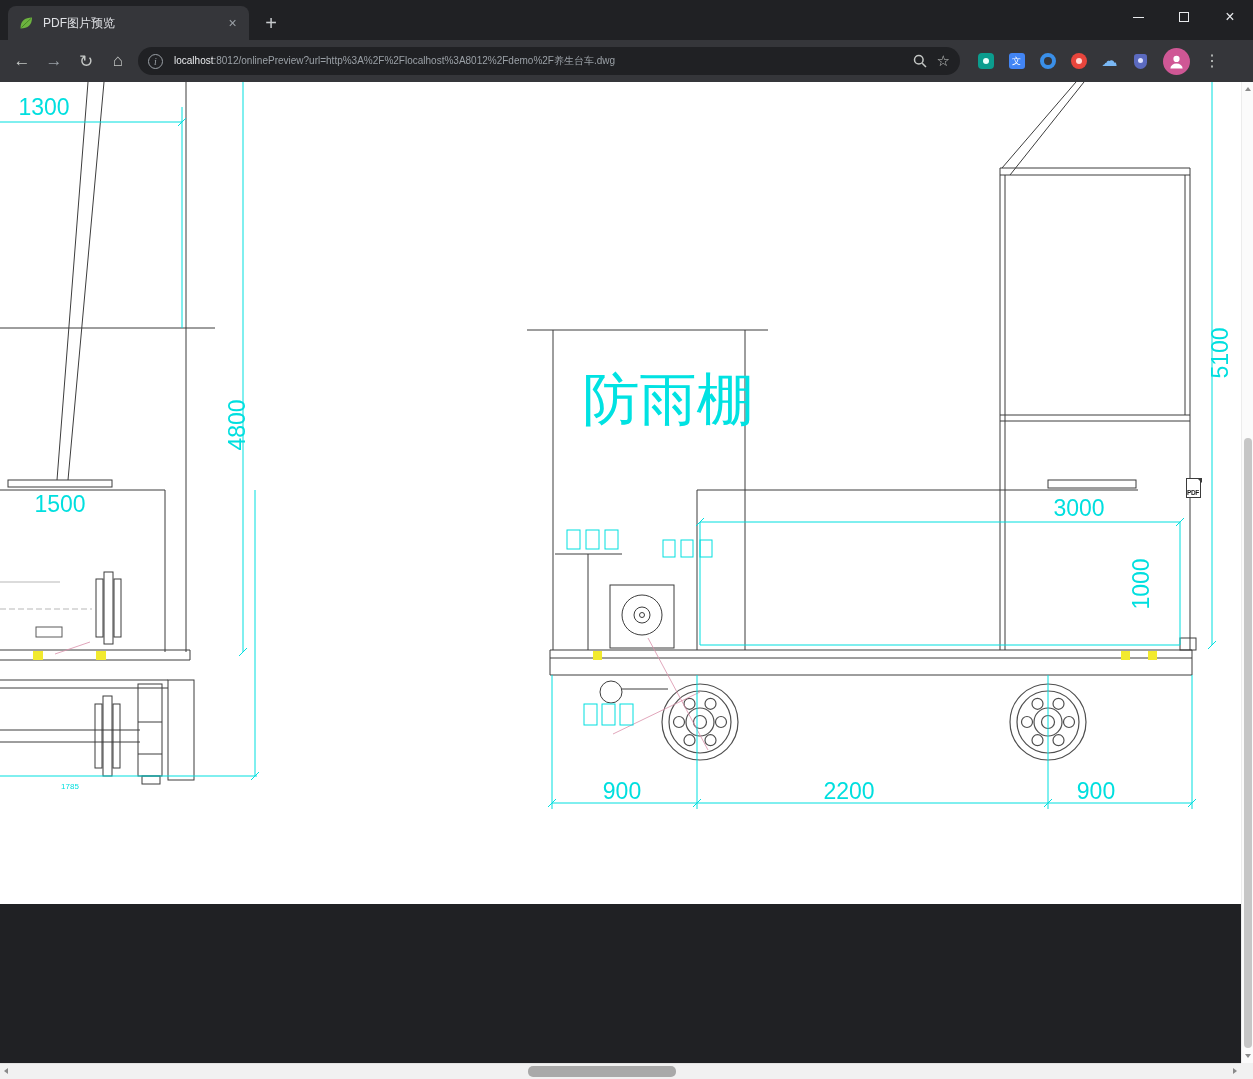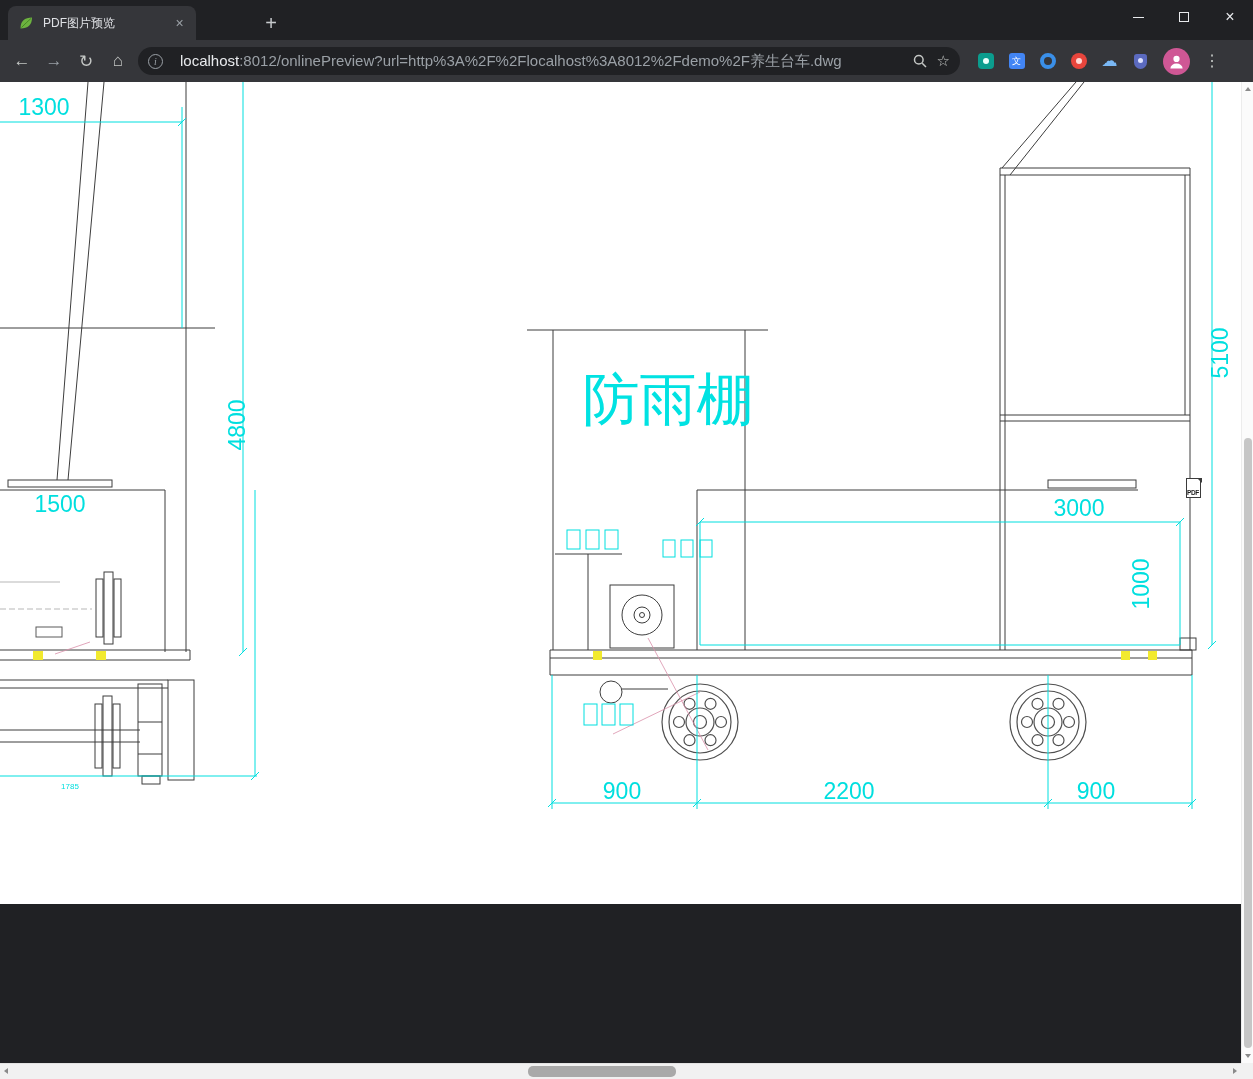--- a/index.html
+++ b/index.html
@@ -4,21 +4,21 @@
 <style>
   * { box-sizing: border-box; }
   html,body { margin:0; padding:0; }
   body {
     width:1253px; height:1079px; position:relative; overflow:hidden;
     background:#202124; font-family:"Liberation Sans", sans-serif;
   }
   
   .titlebar { position:absolute; top:0; left:0; width:1253px; height:40px; background:#202124; }
   .tab {
-    position:absolute; left:8px; top:6px; width:188px; height:34px;
+    position:absolute; left:8px; top:6px; width:241px; height:34px;
     background:#35363a; border-radius:8px 8px 0 0;
     display:flex; align-items:center; padding:0 8px 0 10px;
   }
   .favicon { width:16px; height:16px; margin-right:9px; flex:none; }
   .tab-title { font-size:12px; color:#dfe1e5; flex:1; white-space:nowrap; overflow:hidden; }
   .tab-close { width:17px; height:17px; flex:none; text-align:center; line-height:16px;
     font-size:14px; color:#9aa0a6; border-radius:50%; cursor:default; }
   .new-tab { position:absolute; left:257px; top:10px; width:28px; height:28px;
     color:#c7cacd; font-size:20px; font-weight:300; text-align:center; line-height:26px; border-radius:50%; }
   .win-controls { position:absolute; right:0; top:0; display:flex; }
@@ -31,21 +31,21 @@
   .toolbar { position:absolute; top:40px; left:0; width:1253px; height:42px; background:#35363a;
     display:flex; align-items:center; padding:0 6px; }
   .nav-btn { width:32px; height:32px; flex:none; border-radius:50%;
     display:flex; align-items:center; justify-content:center; color:#c4c7c5; font-size:17px; }
   .nav-btn.fwd { color:#9aa0a6; }
   .omnibox { margin-left:4px; width:822px; height:28px; flex:none; background:#202124;
     border-radius:14px; display:flex; align-items:center; padding:0 10px; }
   .info-chip { width:15px; height:15px; flex:none; border:1px solid #9aa0a6; border-radius:50%;
     color:#9aa0a6; font-size:10px; line-height:13px; text-align:center;
     font-family:"Liberation Serif", serif; font-style:italic; }
-  .url { margin-left:9px; flex:1; font-size:15px; color:#9aa0a6; white-space:nowrap; overflow:hidden;padding-left:8px; }
+  .url { margin-left:3px; flex:1; font-size:10px; color:#9aa0a6; white-space:nowrap; overflow:hidden;padding-left:8px; }
   .url b { color:#e8eaed; font-weight:normal; }
   .omni-icon { flex:none; margin-left:9px; color:#c4c7c5; display:flex; align-items:center; }
   .star { font-size:15px; }
   .extensions { display:flex; align-items:center; margin-left:10px; }
   .ext { width:31px; height:31px; display:flex; align-items:center; justify-content:center; flex:none; }
   .ext-teal { width:16px; height:16px; border-radius:4px; background:#0b9d8e; position:relative; }
   .ext-teal::after { content:""; position:absolute; left:5px; top:5px; width:6px; height:6px; border-radius:50%; background:#eafffb; }
   .ext-translate { width:16px; height:16px; border-radius:3px; background:#4285f4; color:#fff;
     font-size:9px; text-align:center; line-height:16px; }
   .ext-ring { width:16px; height:16px; border-radius:50%; border:4px solid #3a8fe8; }

